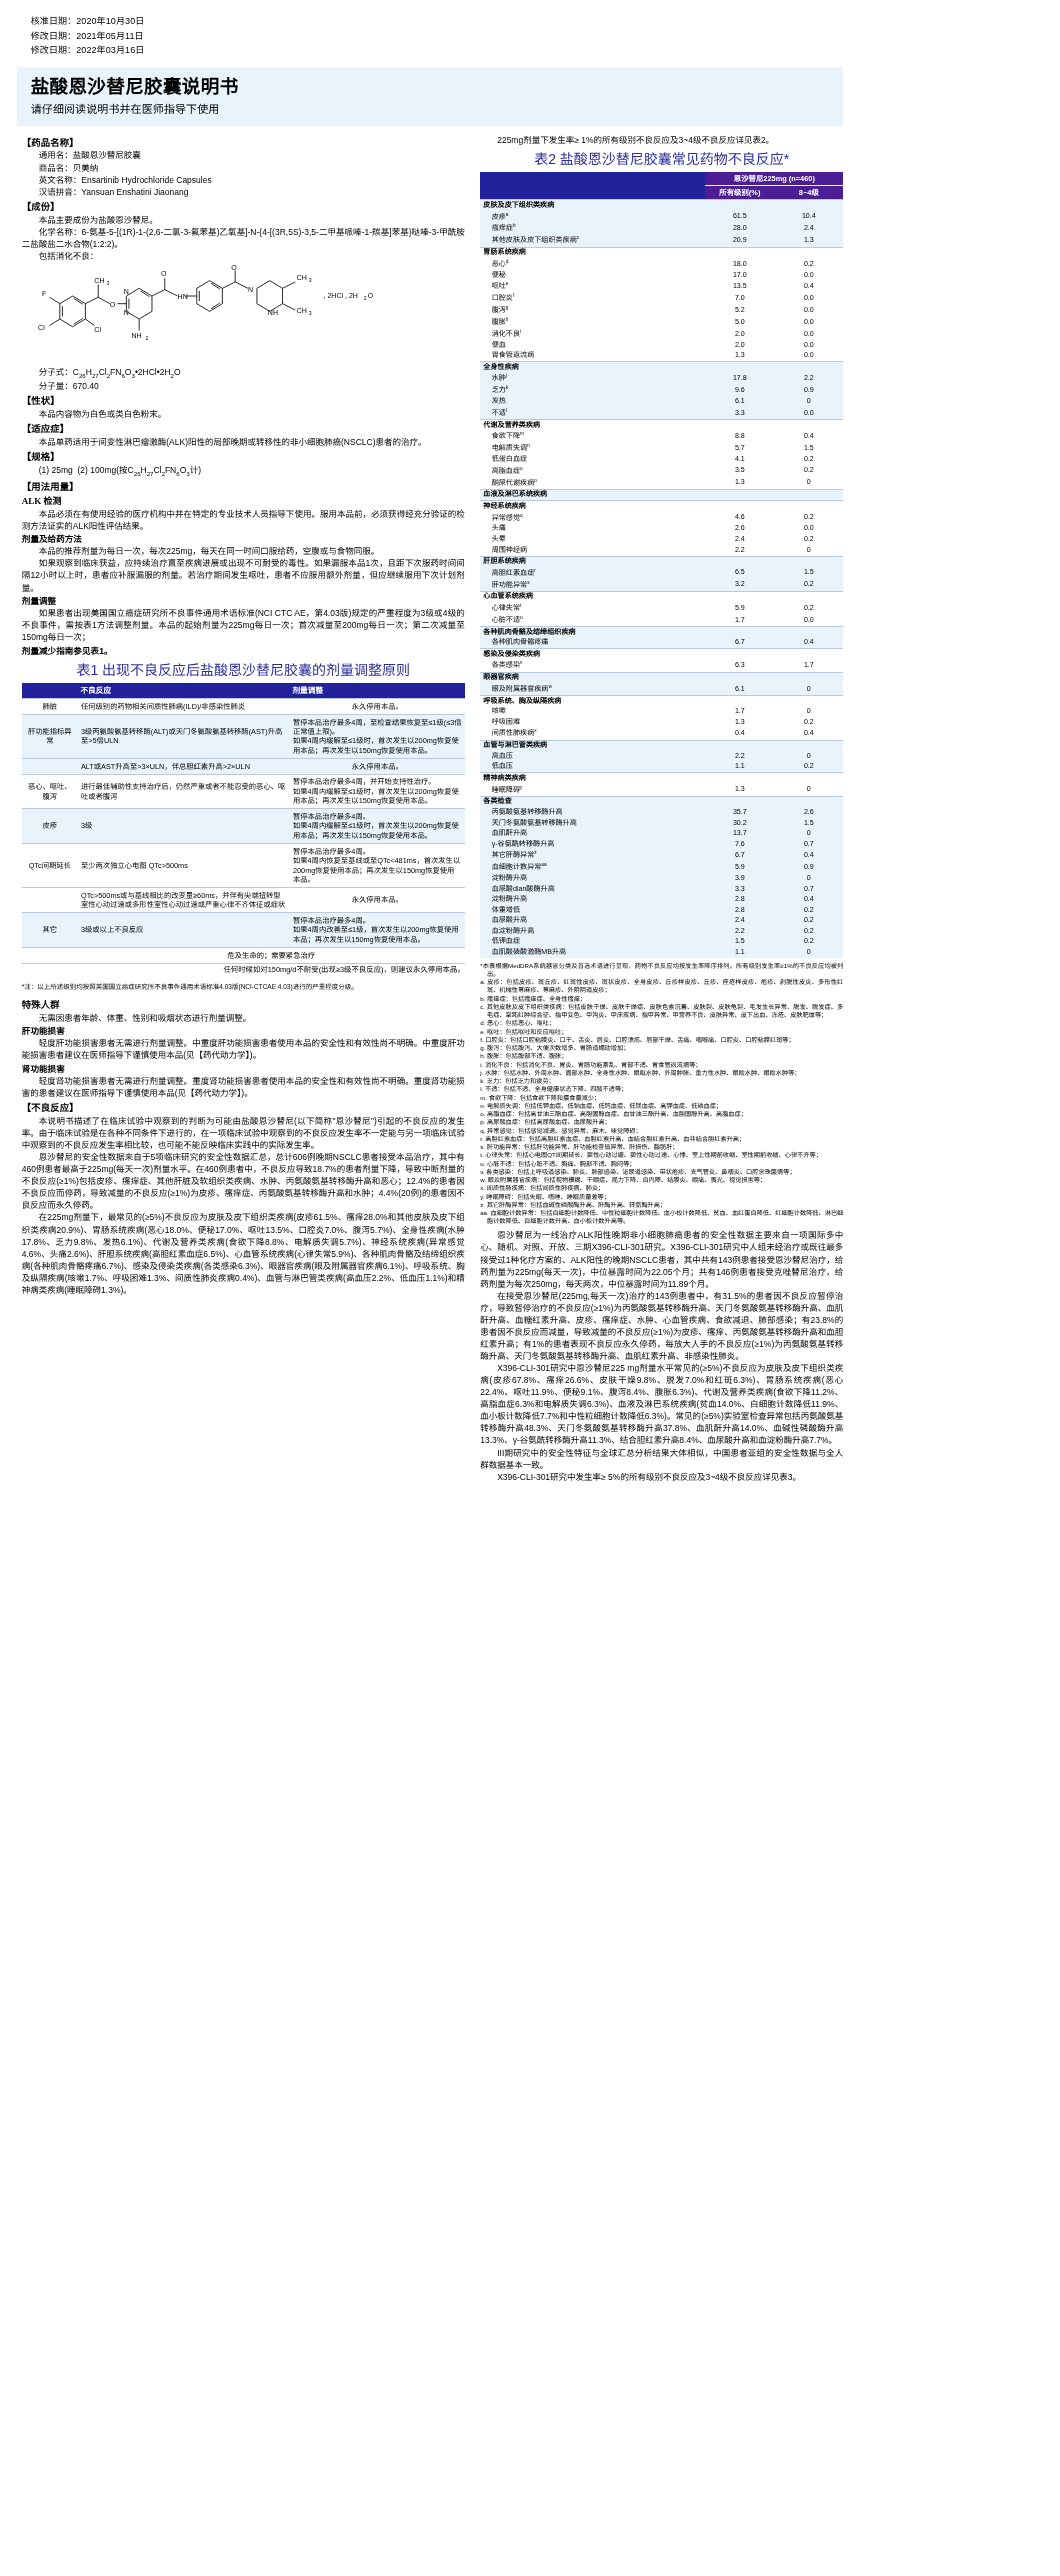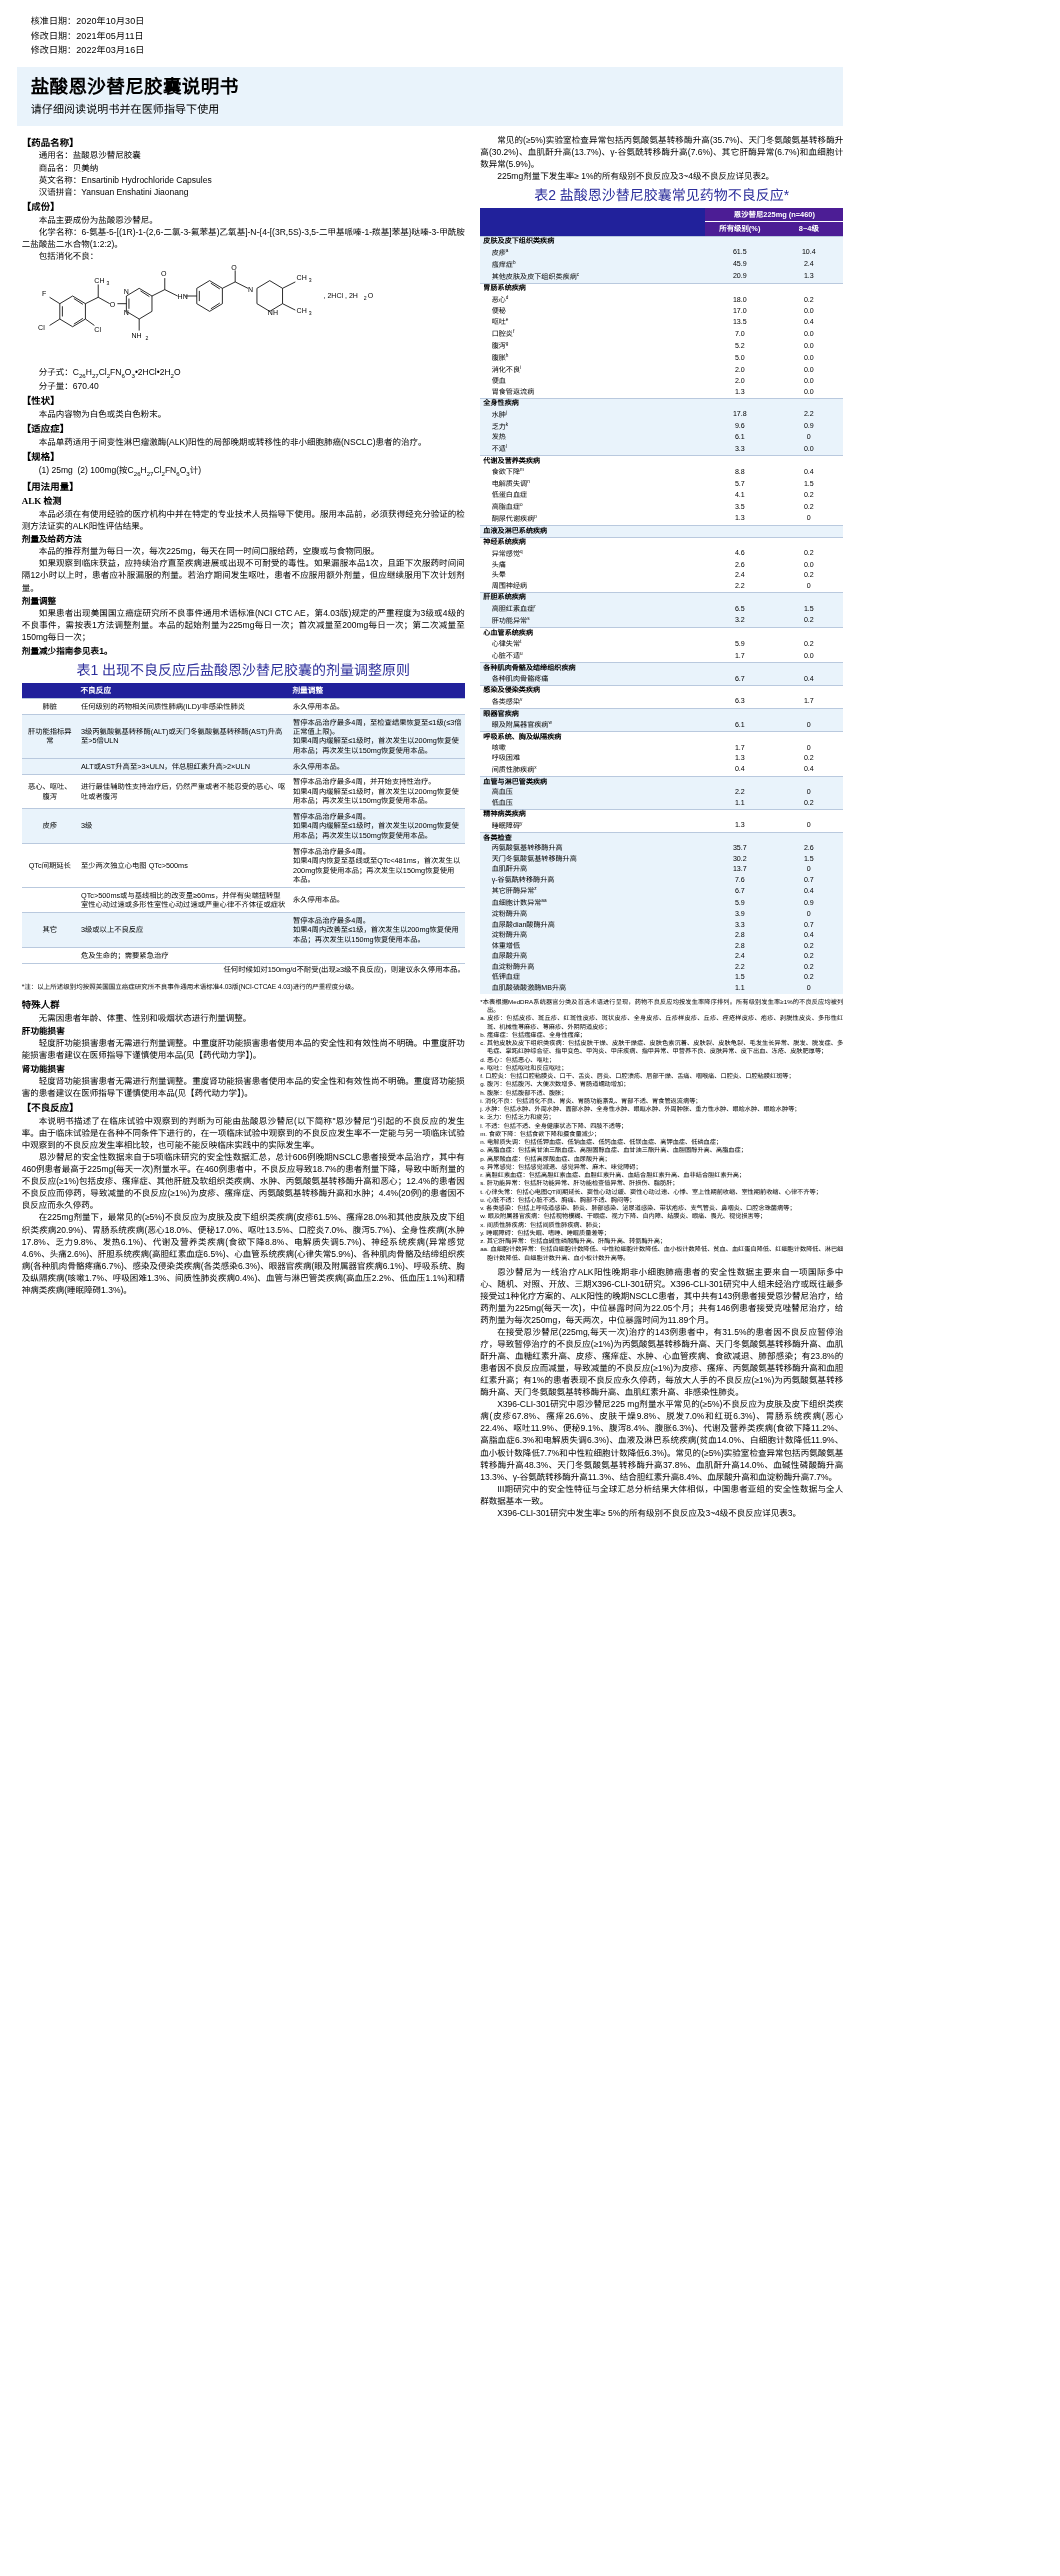--- a/index.html
+++ b/index.html
@@ -74,21 +74,21 @@
   }
   .t1 td {
     border-top: 0.6px solid #b9c9de;
     border-bottom: 0.6px solid #b9c9de;
     padding: 2.6px 3.2px;
     vertical-align: middle;
   }
   .t1 tr.alt td { background: #e9f3fb; }
   .t1 td.cat { text-align: center; width: 56px; }
   .t1 td.ae { width: 212px; }
-  .t1 td.full { }
+  .t1 td.full { text-align: center; }
 
   
   .t2 { font-size: 7.1px; line-height: 1.32; }
   .t2 thead th {
     background: #4c1d95; color: #fff; padding: 1.9px 2.6px; font-weight: bold;
     text-align: center; font-size: 7.4px; border: none;
   }
   .t2 thead th.spanline { border-bottom: 0.6px solid #ffffff; padding-bottom: 1.3px; }
   .t2 thead th.blank { background: #21219b; }
   .t2 td { padding: 0.6px 3.2px; }
@@ -298,21 +298,20 @@
       <p class="ind">轻度肾功能损害患者无需进行剂量调整。重度肾功能损害患者使用本品的安全性和有效性尚不明确。重度肾功能损害的患者建议在医师指导下谨慎使用本品(见【药代动力学】)。</p>
 
       <div class="sect">【不良反应】</div>
       <p class="ind">本说明书描述了在临床试验中观察到的判断为可能由盐酸恩沙替尼(以下简称"恩沙替尼")引起的不良反应的发生率。由于临床试验是在各种不同条件下进行的，在一项临床试验中观察到的不良反应发生率不一定能与另一项临床试验中观察到的不良反应发生率相比较，也可能不能反映临床实践中的实际发生率。</p>
       <p class="ind">恩沙替尼的安全性数据来自于5项临床研究的安全性数据汇总，总计606例晚期NSCLC患者接受本品治疗，其中有460例患者最高于225mg(每天一次)剂量水平。在460例患者中，不良反应导致18.7%的患者剂量下降，导致中断剂量的不良反应(≥1%)包括皮疹、瘙痒症、其他肝脏及软组织类疾病、水肿、丙氨酸氨基转移酶升高和恶心；12.4%的患者因不良反应而停药，导致减量的不良反应(≥1%)为皮疹、瘙痒症、丙氨酸氨基转移酶升高和水肿；4.4%(20例)的患者因不良反应而永久停药。</p>
       <p class="ind">在225mg剂量下，最常见的(≥5%)不良反应为皮肤及皮下组织类疾病(皮疹61.5%、瘙痒28.0%和其他皮肤及皮下组织类疾病20.9%)、胃肠系统疾病(恶心18.0%、便秘17.0%、呕吐13.5%、口腔炎7.0%、腹泻5.7%)、全身性疾病(水肿17.8%、乏力9.8%、发热6.1%)、代谢及营养类疾病(食欲下降8.8%、电解质失调5.7%)、神经系统疾病(异常感觉4.6%、头痛2.6%)、肝胆系统疾病(高胆红素血症6.5%)、心血管系统疾病(心律失常5.9%)、各种肌肉骨骼及结缔组织疾病(各种肌肉骨骼疼痛6.7%)、感染及侵染类疾病(各类感染6.3%)、眼器官疾病(眼及附属器官疾病6.1%)、呼吸系统、胸及纵隔疾病(咳嗽1.7%、呼吸困难1.3%、间质性肺炎疾病0.4%)、血管与淋巴管类疾病(高血压2.2%、低血压1.1%)和精神病类疾病(睡眠障碍1.3%)。</p>
     </div>
 
     <div class="col right">
 
-      <p class="ind">常见的(≥5%)实验室检查异常包括丙氨酸氨基转移酶升高(35.7%)、天门冬氨酸氨基转移酶升高(30.2%)、血肌酐升高(13.7%)、γ-谷氨酰转移酶升高(7.6%)、其它肝酶异常(6.7%)和血细胞计数异常(5.9%)。</p>
       <p class="ind">225mg剂量下发生率≥ 1%的所有级别不良反应及3~4级不良反应详见表2。</p>
 
       <div class="tbl-cap">表2 盐酸恩沙替尼胶囊常见药物不良反应*</div>
       <table class="t2">
         <thead>
           <tr>
             <th rowspan="2" class="blank"></th>
             <th colspan="2" class="spanline">恩沙替尼225mg (n=460)</th>
           </tr>
           <tr>
@@ -326,21 +325,21 @@
               <td class="num"></td>
               <td class="num"></td>
             </tr>
             <tr class="alt">
               <td class="item">皮疹<sup>a</sup></td>
               <td class="num">61.5</td>
               <td class="num">10.4</td>
             </tr>
             <tr class="alt">
               <td class="item">瘙痒症<sup>b</sup></td>
-              <td class="num">45.9</td>
+              <td class="num">28.0</td>
               <td class="num">2.4</td>
             </tr>
             <tr class="alt">
               <td class="item">其他皮肤及皮下组织类疾病<sup>c</sup></td>
               <td class="num">20.9</td>
               <td class="num">1.3</td>
             </tr>
             <tr class="grp rowtop">
               <td>胃肠系统疾病</td>
               <td class="num"></td>

